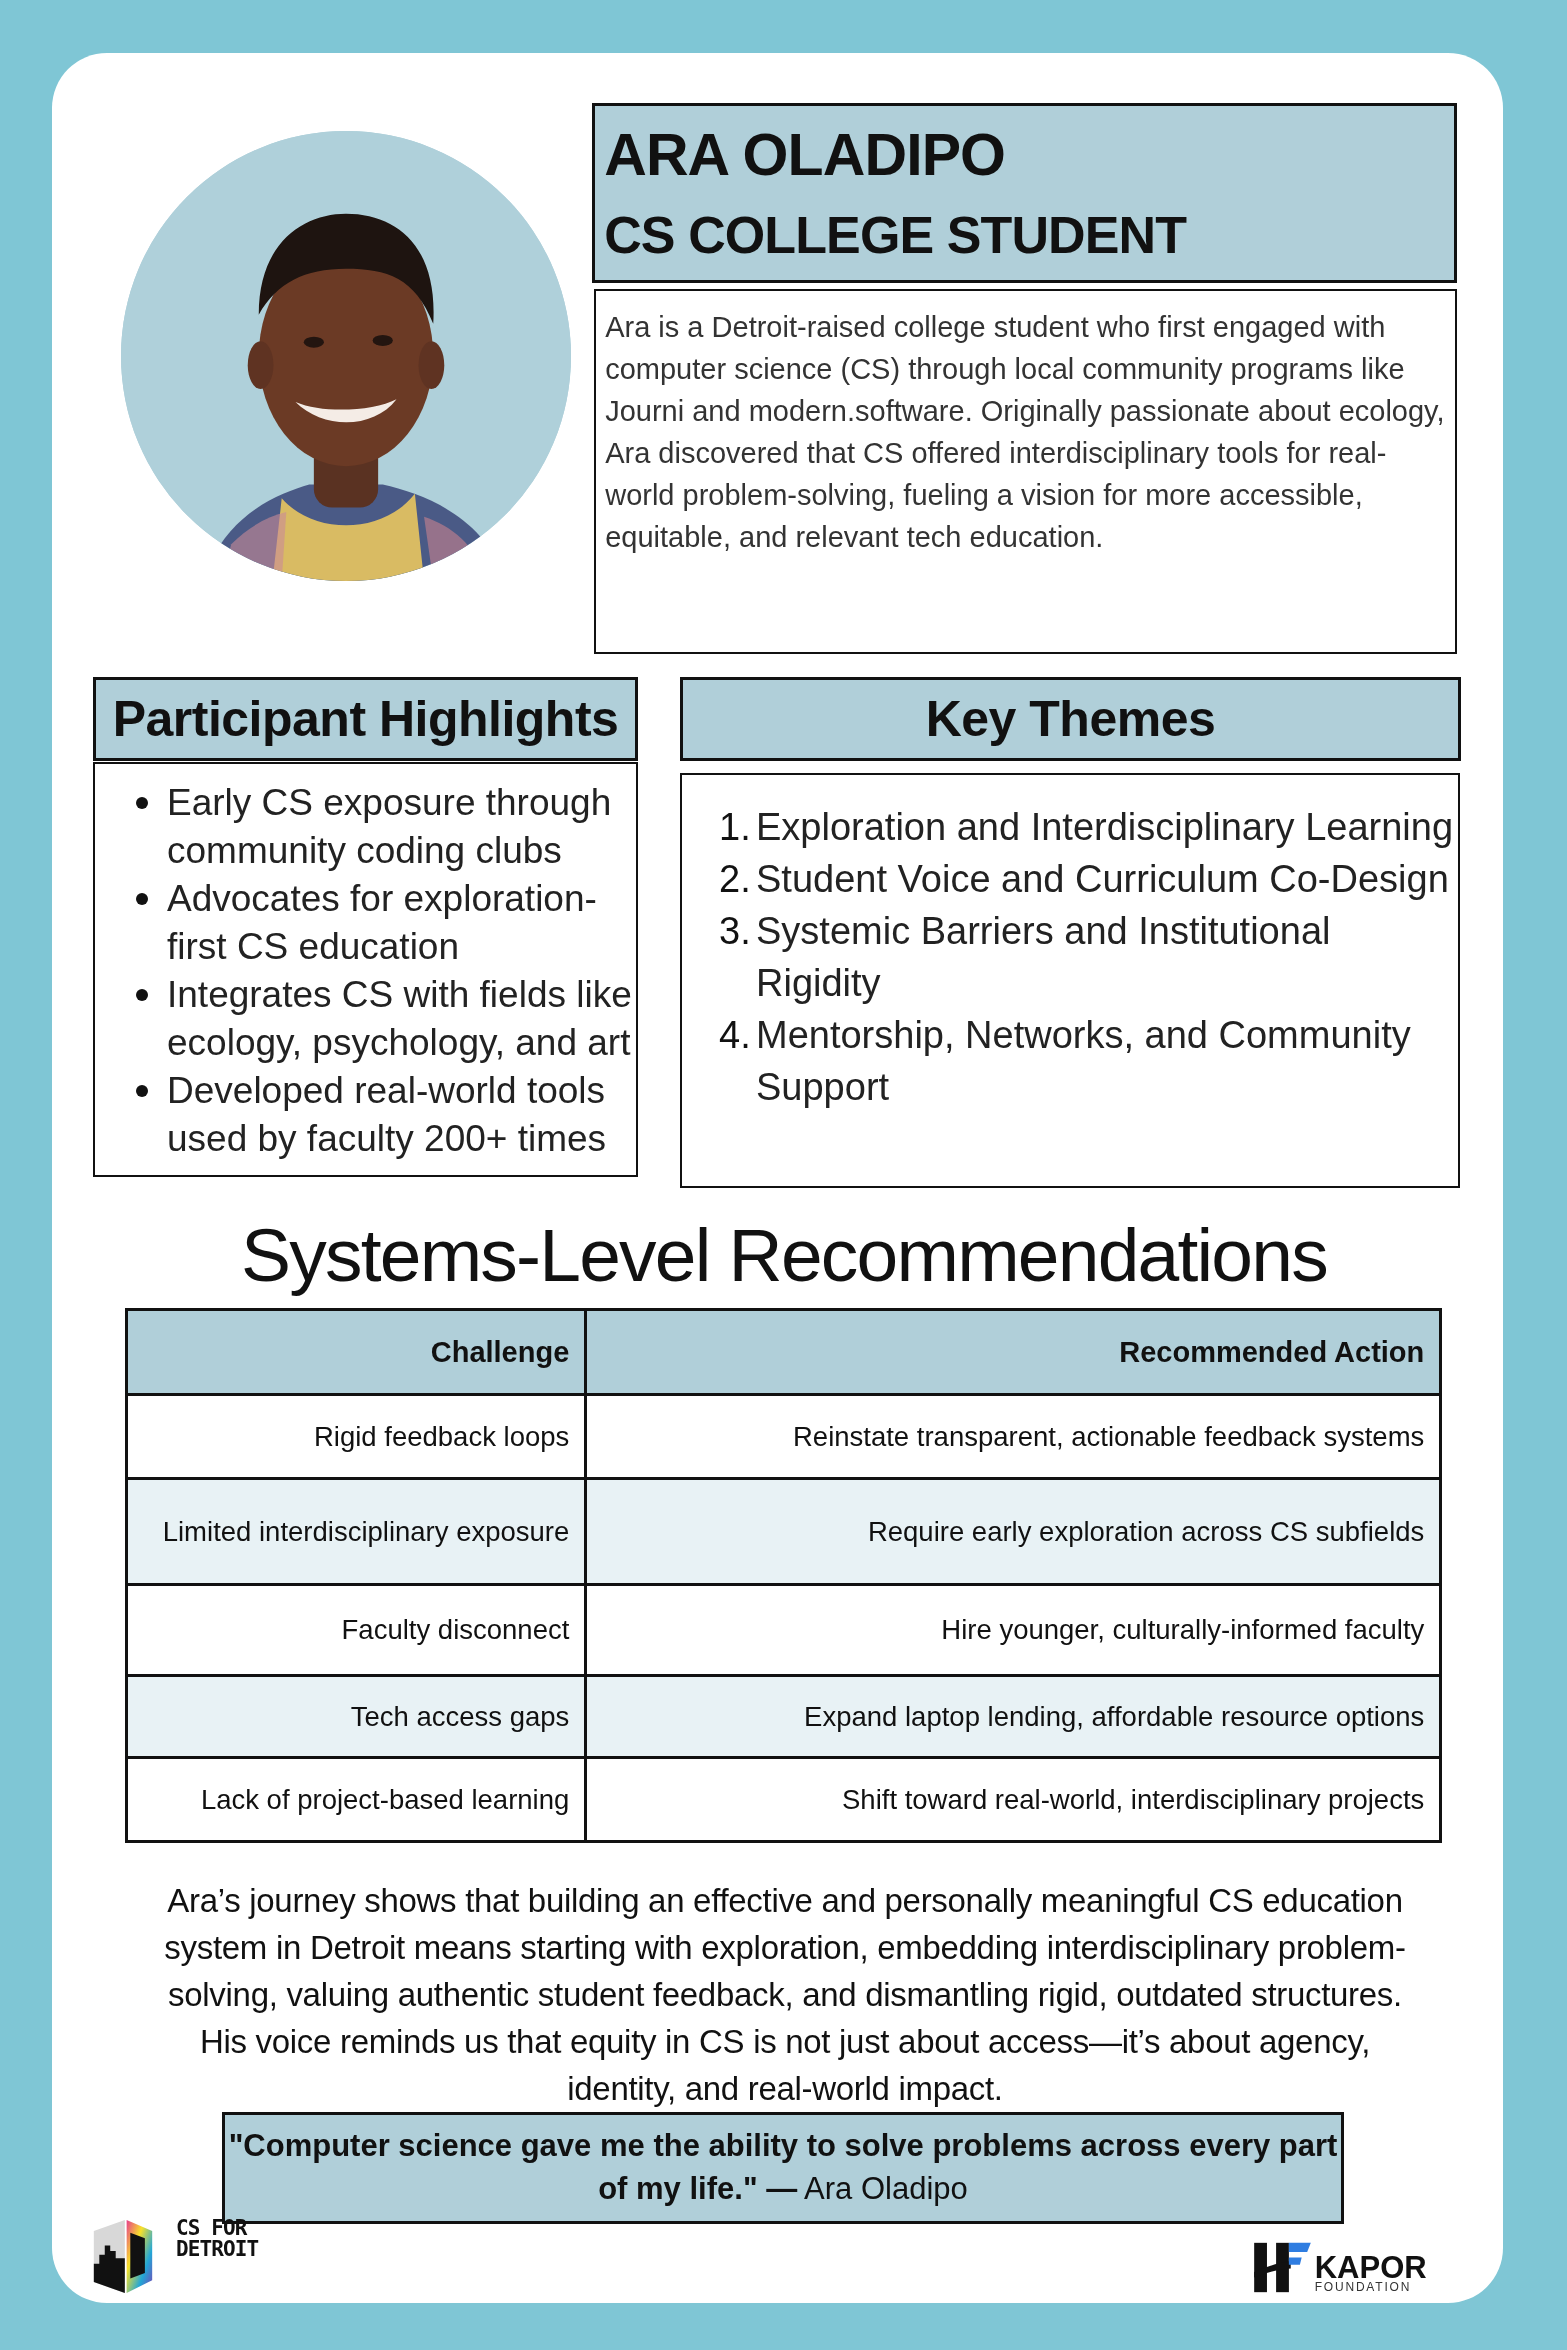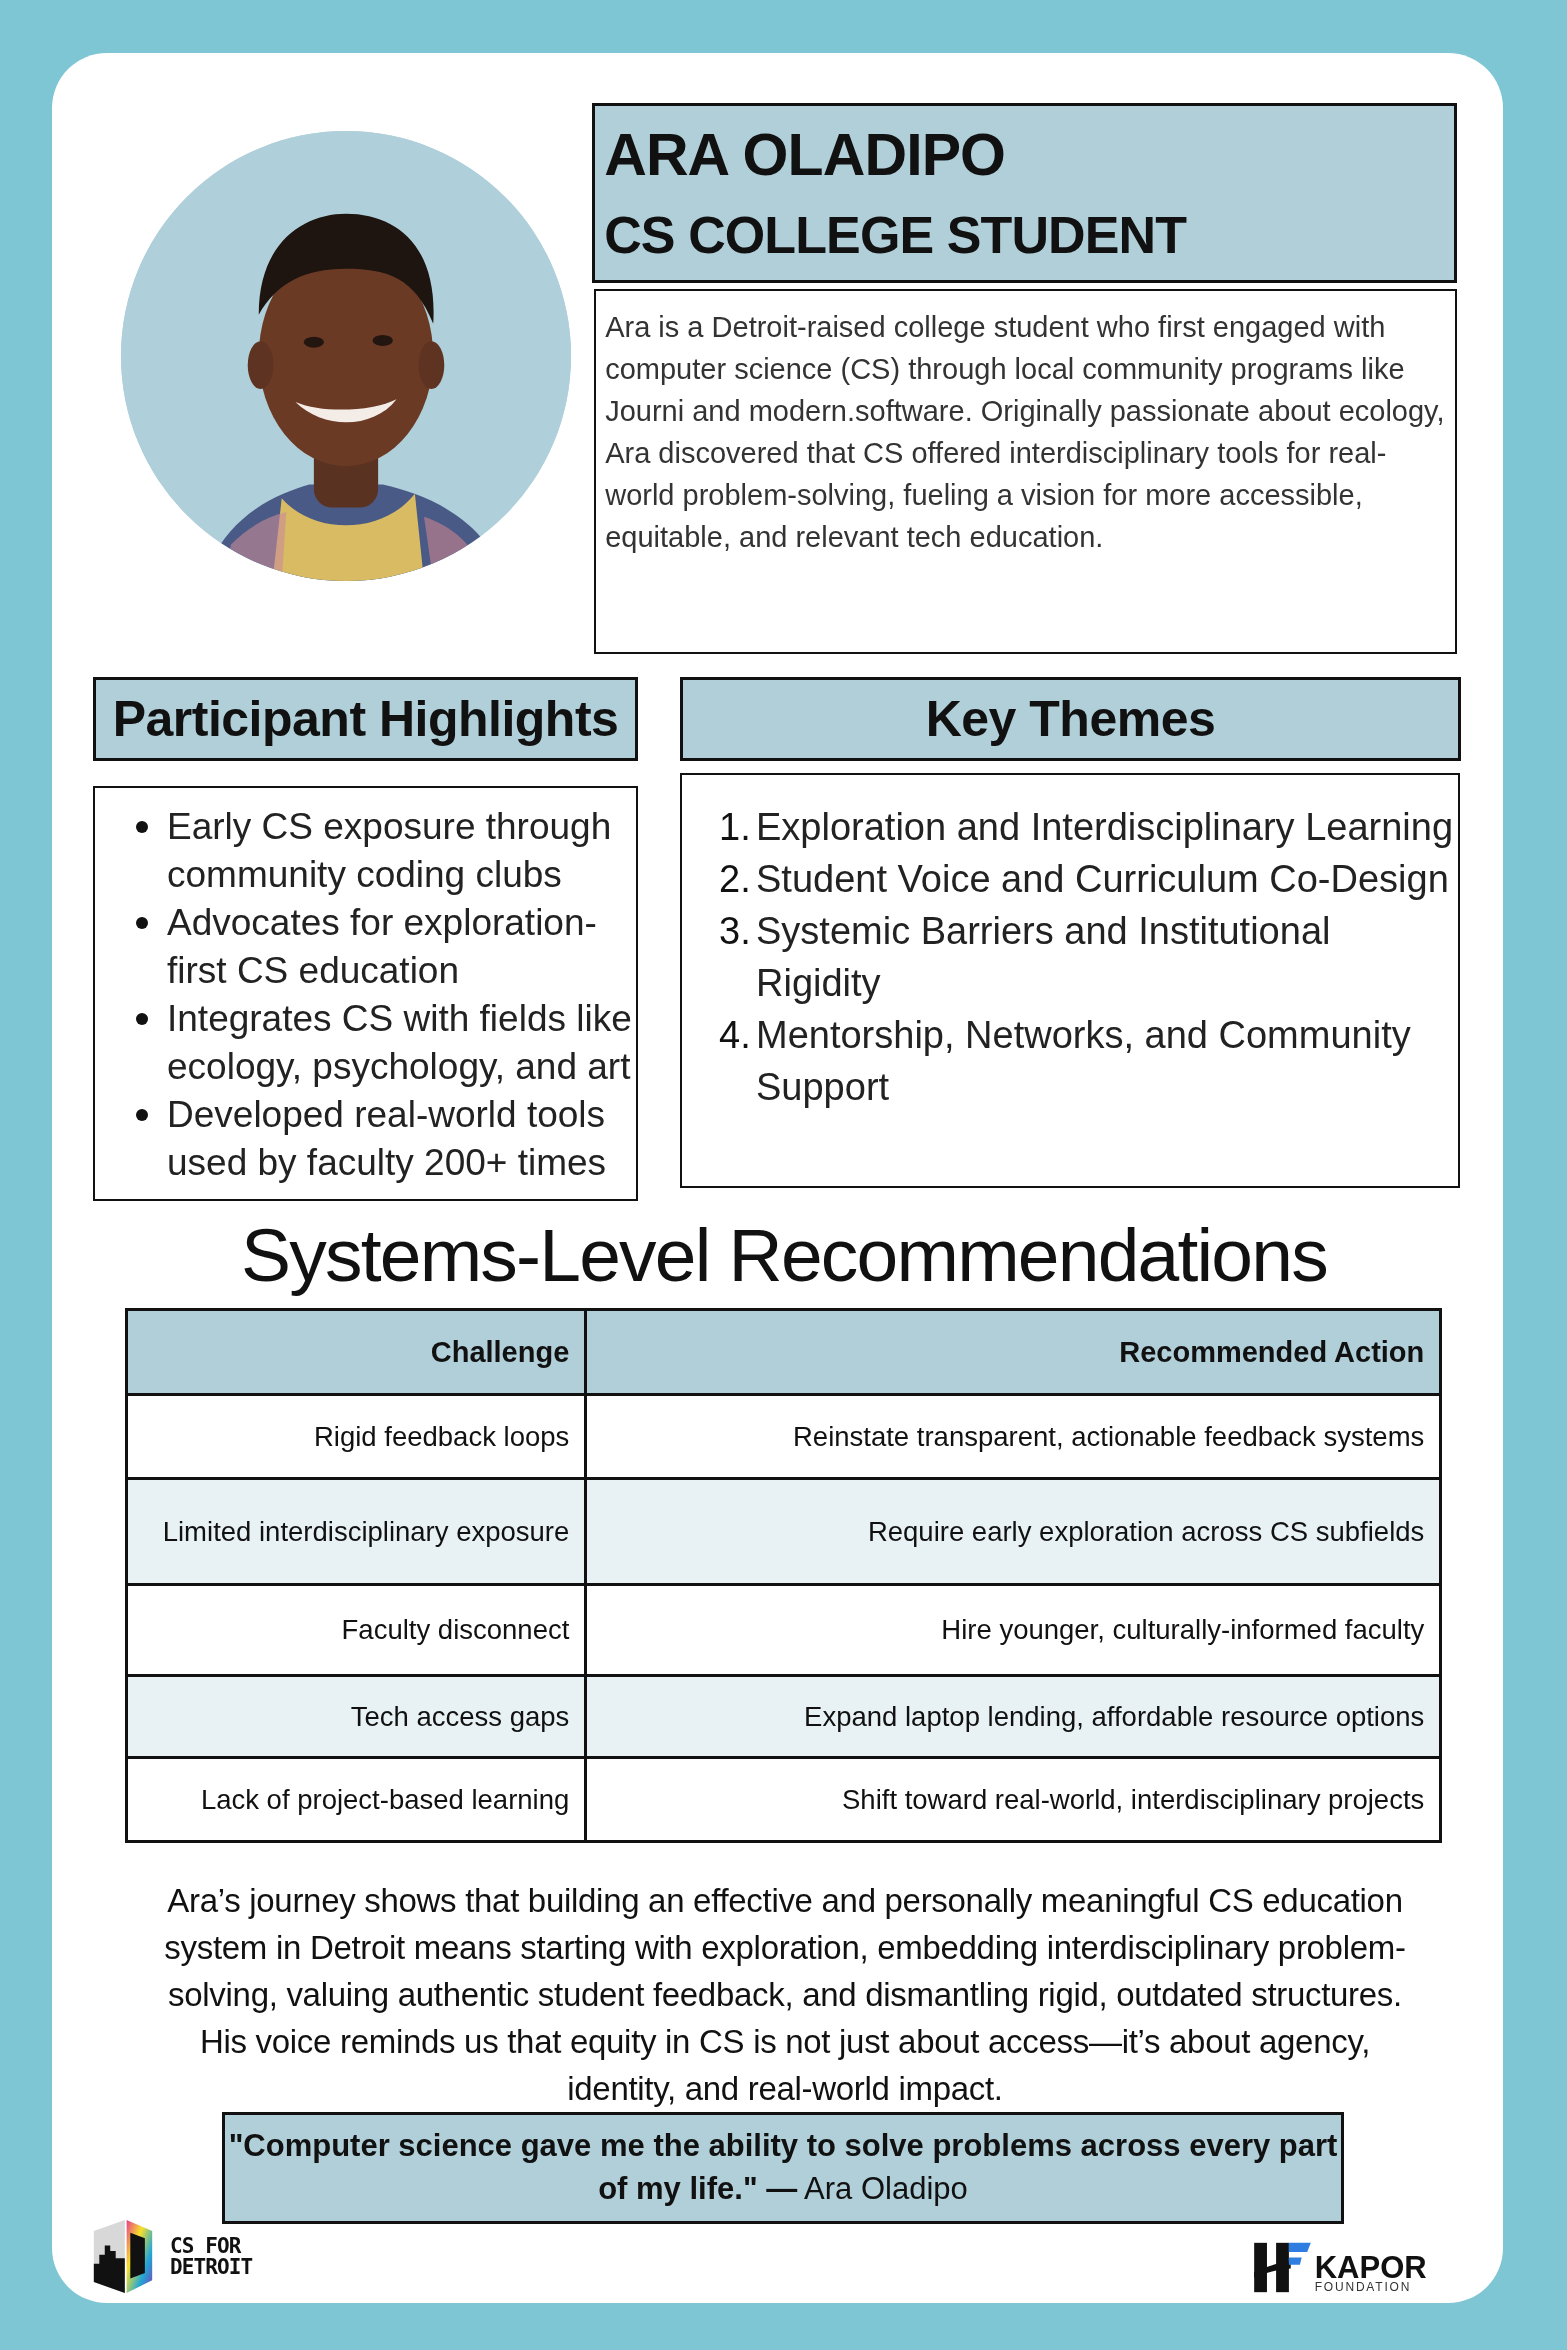--- a/index.html
+++ b/index.html
@@ -48,21 +48,21 @@
     .sec-head {
       position: absolute; height: 84px;
       background: #b0cfd9; border: 3.7px solid #111; box-sizing: border-box;
       display: flex; align-items: center; justify-content: center;
       font-weight: 700; font-size: 50px; letter-spacing: -0.5px;
     }
     .sec-body {
       position: absolute; border: 2.8px solid #111; box-sizing: border-box; background: #fff;
     }
     .hl-head { left: 93px; top: 677px; width: 545px; }
-    .hl-body { left: 93px; top: 786px; width: 545px; height: 415px; }
+    .hl-body { left: 93px; top: 762px; width: 545px; height: 415px; }
     .kt-head { left: 680px; top: 677px; width: 781px; }
     .kt-body { left: 680px; top: 773px; width: 780px; height: 415px; }
 
     .hl-list { list-style: none; margin: 0; padding: 14.7px 0 0 37px; }
     .hl-list li {
       position: relative; padding-left: 35px;
       font-size: 37px; line-height: 48px; color: #222;
     }
     .hl-list li::before {
       content: ""; position: absolute; left: 3.7px; top: 18.4px;
@@ -106,21 +106,21 @@
       width: 1122px; height: 112px;
       background: #b0cfd9; border: 3.7px solid #111; box-sizing: border-box;
       text-align: center; padding-top: 9.2px;
       font-size: 31px; line-height: 43px;
     }
     .quote-text { font-weight: 700; }
     .quote-author { font-weight: 400; }
 
     .logo-csd {
       position: absolute; left: 92px; top: 2218px;
-      display: flex; align-items: center; gap: 16px;
+      display: flex; gap: 22px;
     }
     .logo-csd .wordmark {
       font-family: "DejaVu Sans Mono", monospace; font-weight: 700;
       font-size: 21px; line-height: 21px; letter-spacing: -0.9px;
     }
     .logo-kapor {
       position: absolute; left: 1254px; top: 2241px;
       display: flex; align-items: flex-end; gap: 3.7px;
     }
     .logo-kapor .kap {

